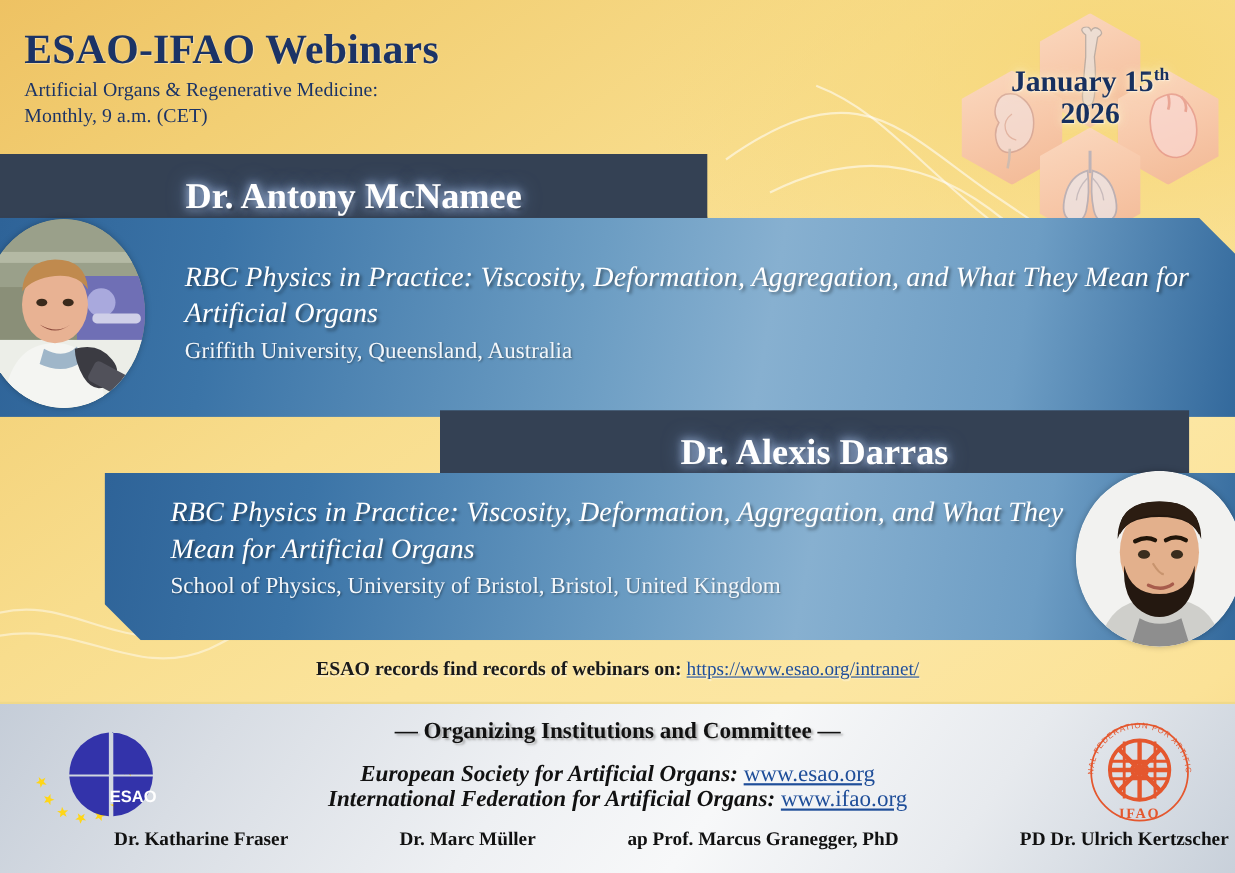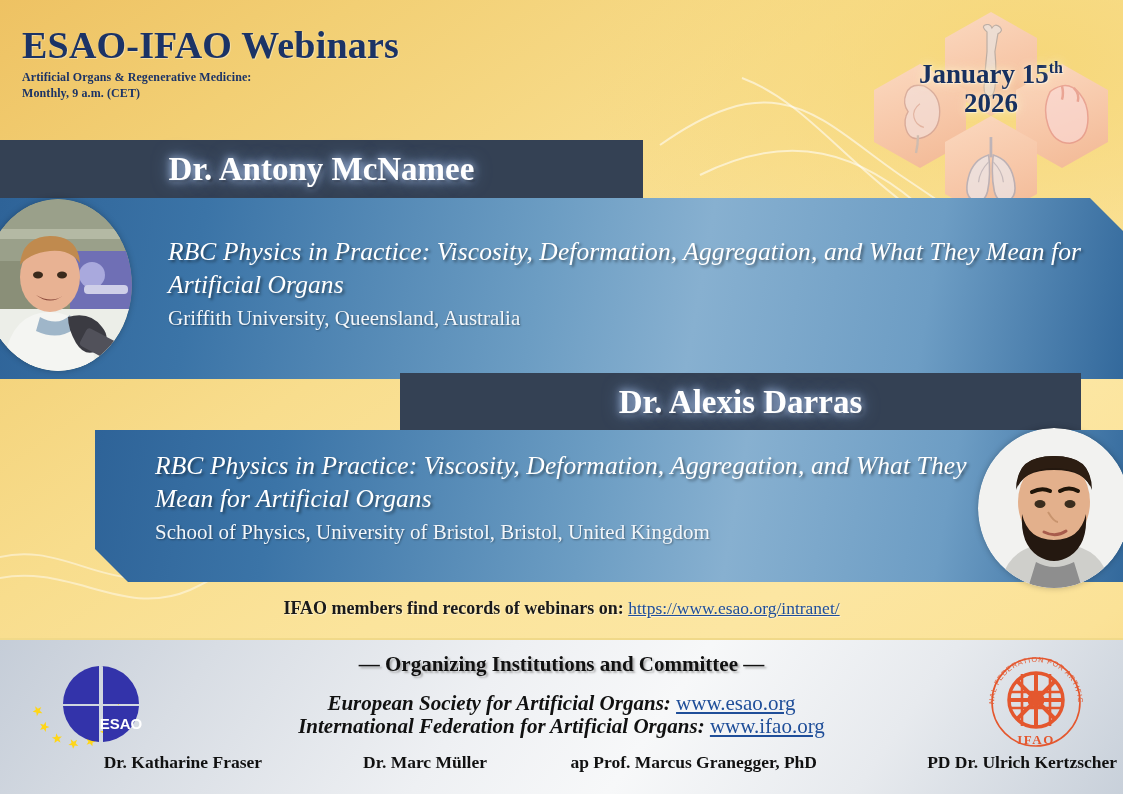--- a/index.html
+++ b/index.html
@@ -19,21 +19,21 @@
   .curves{position:absolute;inset:0;pointer-events:none;}
 
   
   .header{position:absolute;left:22px;top:26px;width:700px;}
   .hdr-title{
     font-size:38px;font-weight:bold;color:#1b3366;letter-spacing:.2px;
     line-height:1.05;margin:0 0 4px 0;
     text-shadow:1px 1px 0 rgba(255,255,255,.35);
   }
   .hdr-sub{
-    font-size:12px;font-weight:bold;color:#1b3366;line-height:1.32;
+    font-size:18px;font-weight:normal;color:#1b3366;line-height:1.32;
     letter-spacing:.1px;white-space:nowrap;
   }
 
   
   .datebadge{position:absolute;left:866px;top:8px;width:250px;height:185px;}
   .hex{
     position:absolute;width:92px;height:104px;
     clip-path:polygon(50% 0%,100% 25%,100% 75%,50% 100%,0% 75%,0% 25%);
     background:linear-gradient(160deg,#fbd9c0 0%,#f7c7a8 55%,#f2b894 100%);
     box-shadow:0 0 5px rgba(205,120,80,.35);
@@ -47,21 +47,21 @@
   .date-text{
     position:absolute;left:0;top:52px;width:250px;text-align:center;
     font-size:27px;font-weight:bold;color:#17305f;line-height:1.06;
     text-shadow:0 0 7px rgba(255,240,200,.95),0 0 14px rgba(255,240,200,.9),1px 1px 1px rgba(255,255,255,.6);
   }
   .date-text sup{font-size:16px;vertical-align:super;}
 
   
   .namebar{
     position:absolute;height:58px;background:#344154;
-    display:flex;align-items:center;overflow:visible;
+    display:flex;align-items:flex-end;overflow:visible;
   }
   .namebar .nm{
     font-size:33px;font-weight:bold;color:#ffffff;white-space:nowrap;
     text-shadow:0 0 9px rgba(190,215,255,.95),0 0 18px rgba(150,190,255,.6),2px 2px 2px rgba(0,0,0,.45);
   }
   .namebar .reflect{
     position:absolute;left:0;top:57px;height:26px;overflow:hidden;width:100%;
     pointer-events:none;
   }
   #namebar1{left:0;top:140px;width:643px;justify-content:center;}
@@ -276,21 +276,21 @@
       <path d="M54 64 q10 -5 18 -1 M82 63 q9 -5 18 0" stroke="#201509" stroke-width="4" fill="none" stroke-linecap="round"></path>
       <ellipse cx="62" cy="76" rx="5.5" ry="4" fill="#3a2d1e"></ellipse>
       <ellipse cx="92" cy="76" rx="5.5" ry="4" fill="#3a2d1e"></ellipse>
       <path d="M70 84 q6 10 10 10" stroke="#c8946e" stroke-width="2" fill="none"></path>
       <path d="M66 104 q12 6 22 -1" stroke="#a85c4c" stroke-width="3" fill="none" stroke-linecap="round"></path>
       <path d="M58 134 q18 10 38 0 l8 26 l-54 0 z" fill="#8e8e8e"></path>
     </g>
   </svg>
 
   <div class="linkline">
-    <span>IFAO members find records of webinars on:</span>
+    <span>ESAO records find records of webinars on:</span>
     <a href="#">https://www.esao.org/intranet/</a>
   </div>
 
   <div class="footer">
 
     <div class="foot-heading">— Organizing Institutions and Committee —</div>
 
     <div class="foot-org" id="org1">
       <span>European Society for Artificial Organs:</span>
       <a href="#">www.esao.org</a>

